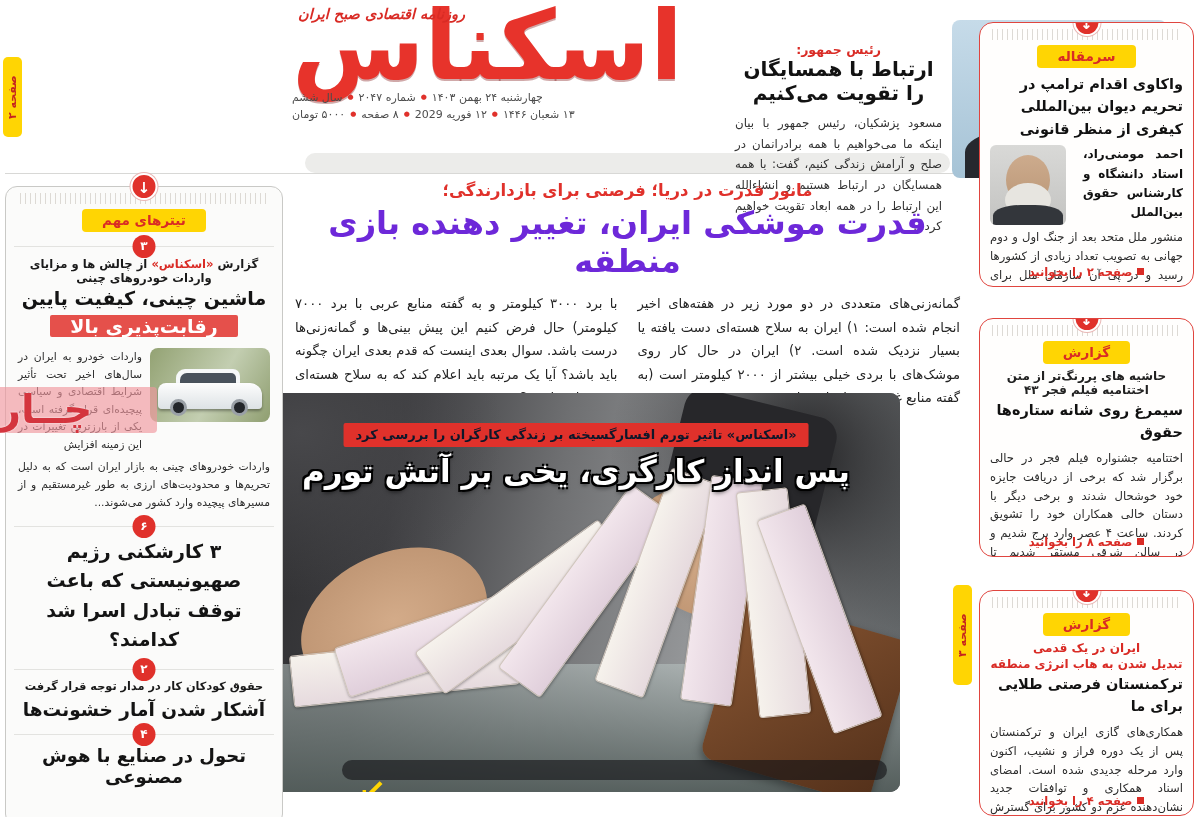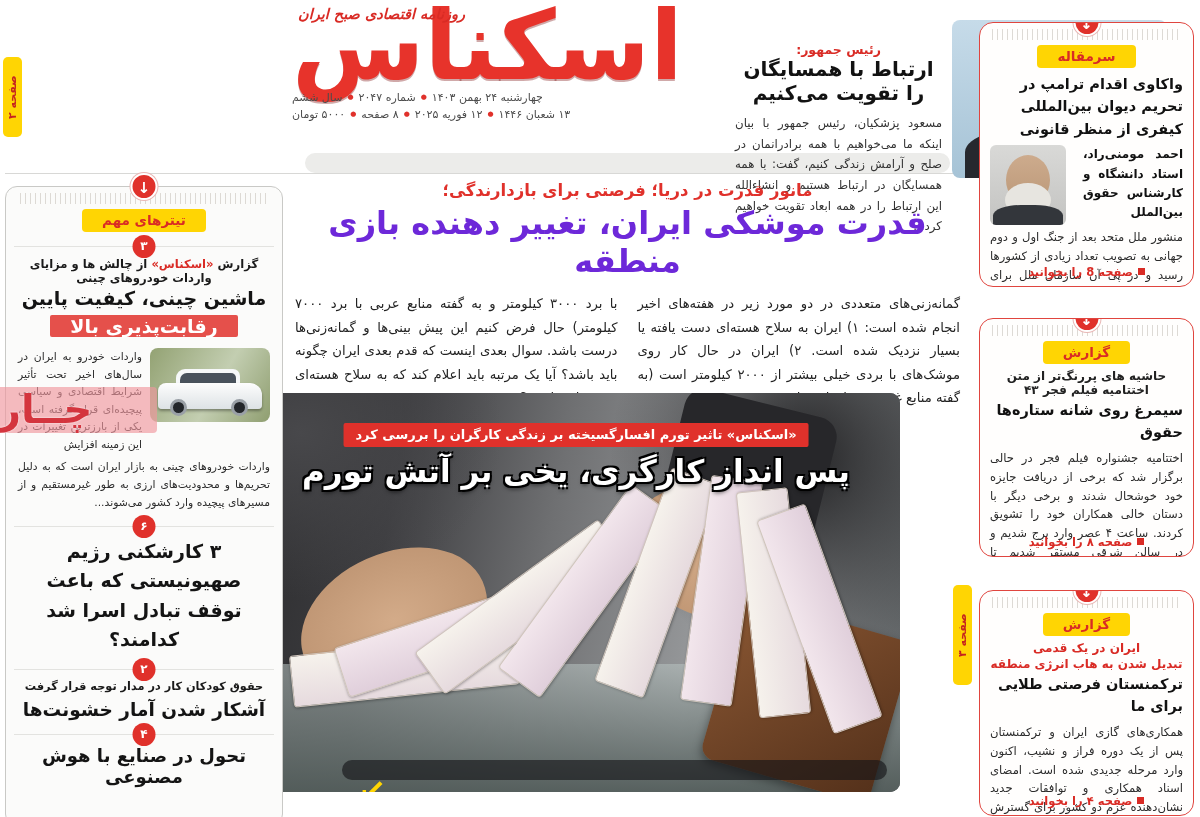--- a/index.html
+++ b/index.html
@@ -113,21 +113,21 @@
   .n1{ left:6%;  top:63%; transform:rotate(-6deg); }
   .n2{ left:13%; top:55%; transform:rotate(-18deg); background:linear-gradient(#f2e6ec,#e0cfdb); }
   .n3{ left:24%; top:47%; transform:rotate(-36deg); }
   .n4{ left:34%; top:43%; transform:rotate(-54deg); background:linear-gradient(#f2e6ec,#e0cfdb); }
   .n5{ left:45%; top:41%; transform:rotate(-70deg); }
   .n6{ left:55%; top:43%; transform:rotate(-82deg); background:linear-gradient(#f2e6ec,#e0cfdb); }
   .n7{ left:63%; top:46%; transform:rotate(-96deg); }
   .n8{ left:70%; top:50%; transform:rotate(-110deg); background:linear-gradient(#f2e6ec,#e0cfdb); }
   .money-badge {
     position:absolute; top:30px; right:50%; transform:translateX(50%); z-index:4;
-    background:#e0312b; color:#ffffff; font-weight:bold; font-size:13px; padding:4px 12px 5px;
+    background:#e0312b; color:#0f172a; font-weight:bold; font-size:13px; padding:4px 12px 5px;
     white-space:nowrap; border-radius:2px;
   }
   .money-head {
     position:absolute; top:60px; right:0; left:0; z-index:4; text-align:center;
     color:#fff; font-weight:bold; font-size:31px;
     text-shadow:2px 2px 0 #000, -2px 2px 0 #000, 2px -2px 0 #000, -2px -2px 0 #000, 0 3px 4px rgba(0,0,0,.6);
   }
   .money-cap {
     position:absolute; bottom:12px; right:13px; width:545px; z-index:4;
     background:rgba(20,20,22,.62); border-radius:10px; color:#fff;
@@ -173,21 +173,21 @@
 <div class="page">
 
   <div class="masthead">
     <div class="tagline">روزنامه اقتصادی صبح ایران</div>
     <div class="logo-txt">اسکناس</div>
     <div class="mast-dates">
       <div>
         <span>چهارشنبه ۲۴ بهمن ۱۴۰۳</span><span class="dsep">شماره ۲۰۴۷</span><span class="dsep">سال ششم</span>
       </div>
       <div>
-        <span>۱۳ شعبان ۱۴۴۶</span><span class="dsep">۱۲ فوریه ۲۰۲۵</span><span class="dsep">۸ صفحه</span><span class="dsep">۵۰۰۰ تومان</span>
+        <span>۱۳ شعبان ۱۴۴۶</span><span class="dsep">۱۲ فوریه 2029</span><span class="dsep">۸ صفحه</span><span class="dsep">۵۰۰۰ تومان</span>
       </div>
     </div>
   </div>
   <div class="ad-bar"></div>
   <div class="h-rule"></div>
 
   <div class="president">
     <div class="pres-photo">
       <div class="pz-hair"></div>
       <div class="pz-face"></div>
@@ -244,21 +244,21 @@
     <div class="author-row">
       <div class="a-txt">احمد مومنی‌راد، استاد دانشگاه و کارشناس حقوق بین‌الملل</div>
       <div class="portrait">
         <div class="p-face"></div>
         <div class="p-beard"></div>
         <div class="p-suit"></div>
       </div>
     </div>
     <div class="body-txt">منشور ملل متحد بعد از جنگ اول و دوم جهانی به تصویب تعداد زیادی از کشورها رسید و در پی آن سازمان ملل برای شکل‌دهی به نظمی جدید در دنیا ایجاد شد. از اصول قطعی منشور ملل متحد این است که کشورها در عین حال که برابر و مستقل از یکدیگر هستند باید از همکاری‌های بین‌المللی استقبال کرده و...</div>
     <div class="foot">
-        <div class="read-link">صفحه 8 را بخوانید</div>
+        <div class="read-link">صفحه ۲ را بخوانید</div>
       </div>
   </div>
 
   <div class="lbox" style="top:318px; height:239px;">
     <div class="circle-arrow">↓</div>
     <div class="comb"></div>
     <div class="badge-wrap"><span class="badge-yellow">گزارش</span></div>
     <div class="kick">حاشیه های پررنگ‌تر از متن اختتامیه فیلم فجر ۴۳</div>
     <h3>سیمرغ روی شانه ستاره‌ها حقوق</h3>
     <div class="body-txt">اختتامیه جشنواره فیلم فجر در حالی برگزار شد که برخی از دریافت جایزه خود خوشحال شدند و برخی دیگر با دستان خالی همکاران خود را تشویق کردند. ساعت ۴ عصر وارد برج شدیم و در سالن شرقی مستقر شدیم تا جشنواره چهل و سوم فیلم فجر را به طور کامل پوشش دهیم. سالن و عوامل در حال آماده‌سازی بودند و فضای سالن رفته رفته رنگ و بوی جشنواره را به خود گرفت...</div>

